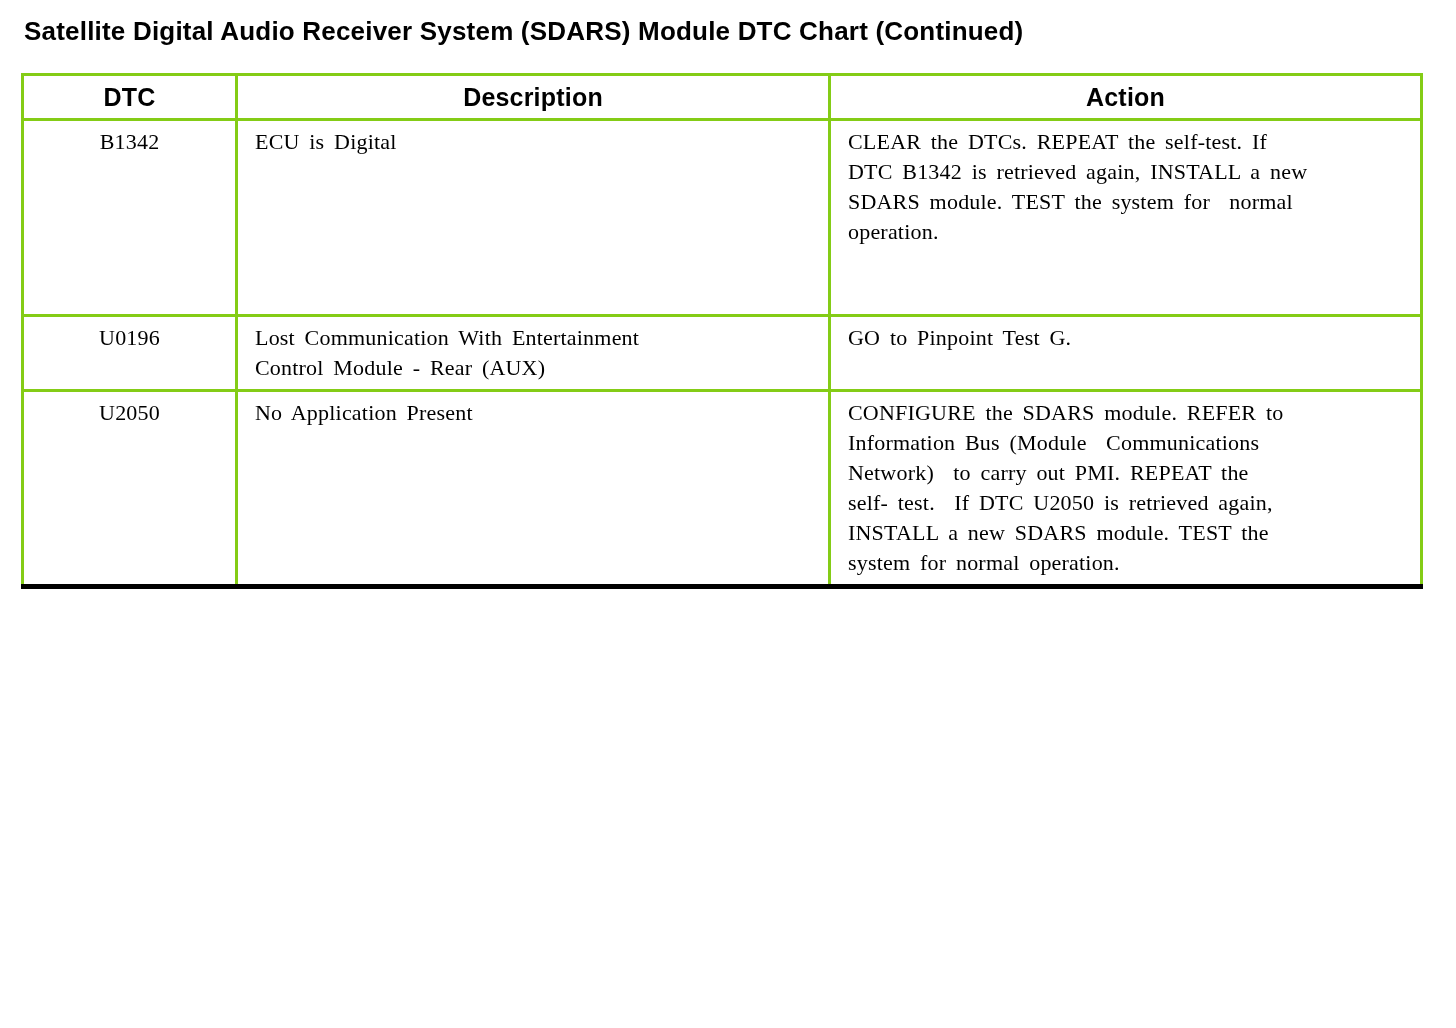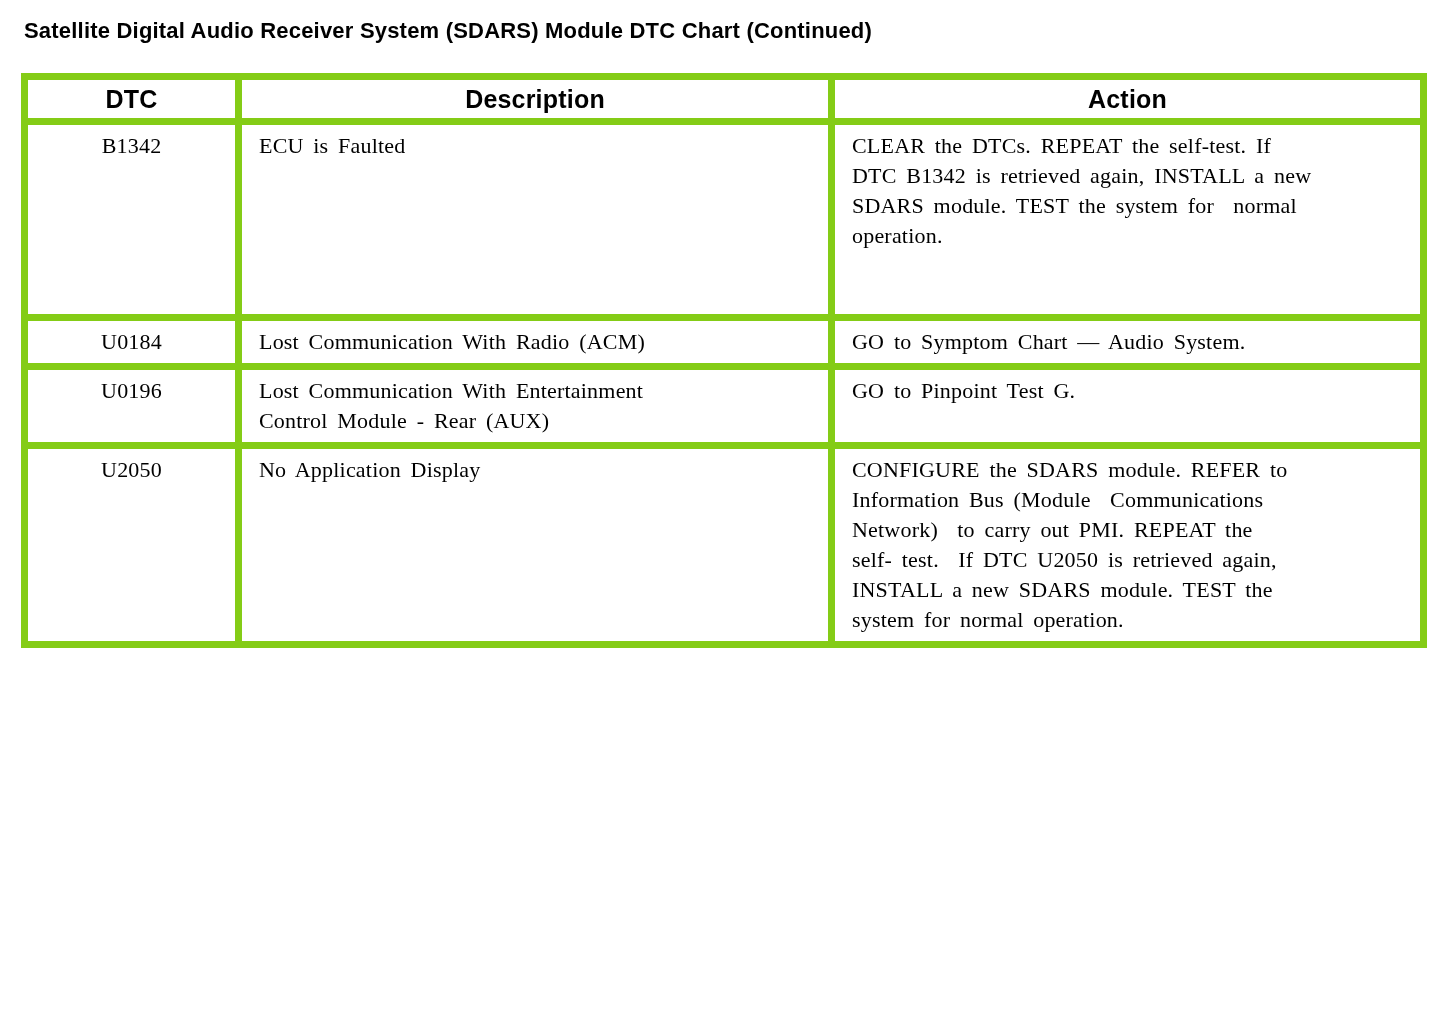--- a/index.html
+++ b/index.html
@@ -9,37 +9,37 @@
     background: #ffffff;
     width: 1456px;
     height: 1028px;
     font-family: "Liberation Serif", serif;
     color: #000000;
     overflow: hidden;
   }
   .page-title {
     font-family: "Liberation Sans", sans-serif;
     font-weight: 700;
-    font-size: 22px;
+    font-size: 26px;
     line-height: 30px;
     margin: 16px 0 0 24px;
     letter-spacing: 0.2px;
     white-space: nowrap;
   }
   table.dtc-table {
     border-collapse: collapse;
     table-layout: fixed;
     width: 1399px;
     margin: 27px 0 0 21px;
     border: 3px solid #000000;
     border-bottom-width: 5px;
   }
   table.dtc-table th,
   table.dtc-table td {
-    border: 7px solid #84cc16;
+    border: 3px solid #84cc16;
   }
   table.dtc-table th {
     font-family: "Liberation Sans", sans-serif;
     font-weight: 700;
     font-size: 25px;
     height: 45px;
     text-align: center;
     vertical-align: middle;
     padding: 0;
     letter-spacing: 0.2px;
@@ -87,40 +87,35 @@
   <thead>
     <tr>
       <th>DTC</th>
       <th>Description</th>
       <th>Action</th>
     </tr>
   </thead>
   <tbody>
       <tr>
         <td class="col-dtc">B1342</td>
-        <td class="col-desc">ECU is Faulted</td>
+        <td class="col-desc">ECU is Digital</td>
         <td class="col-act">CLEAR the DTCs. REPEAT the self-test. If
 DTC B1342 is retrieved again, INSTALL a new
 SDARS module. TEST the system for  normal
 operation.</td>
-      </tr>
-      <tr>
-        <td class="col-dtc">U0184</td>
-        <td class="col-desc">Lost Communication With Radio (ACM)</td>
-        <td class="col-act">GO to Symptom Chart — Audio System.</td>
       </tr>
       <tr>
         <td class="col-dtc">U0196</td>
         <td class="col-desc">Lost Communication With Entertainment
 Control Module - Rear (AUX)</td>
         <td class="col-act">GO to Pinpoint Test G.</td>
       </tr>
       <tr>
         <td class="col-dtc">U2050</td>
-        <td class="col-desc">No Application Display</td>
+        <td class="col-desc">No Application Present</td>
         <td class="col-act">CONFIGURE the SDARS module. REFER to
 Information Bus (Module  Communications
 Network)  to carry out PMI. REPEAT the
 self- test.  If DTC U2050 is retrieved again,
 INSTALL a new SDARS module. TEST the
 system for normal operation.</td>
       </tr>
     </tbody>
 </table>
 

